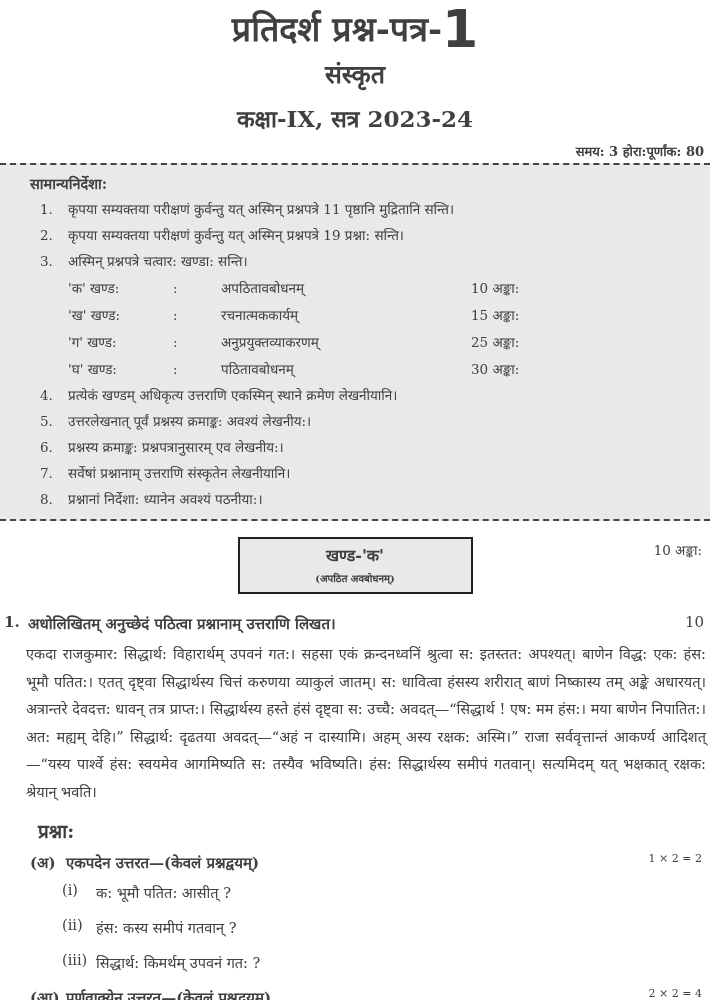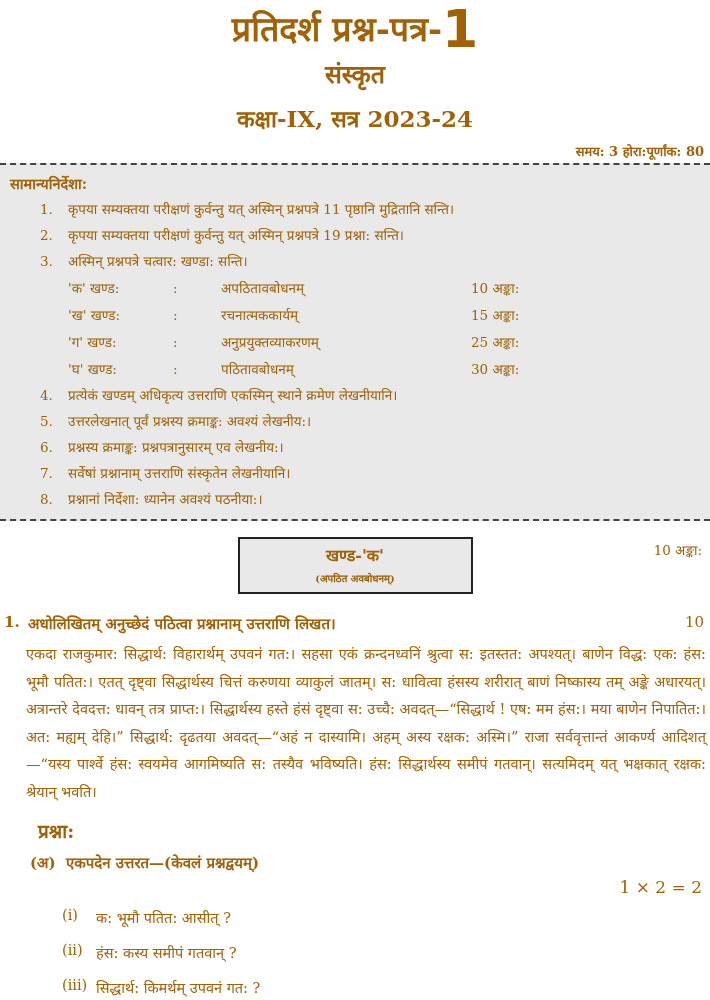--- a/index.html
+++ b/index.html
@@ -1,18 +1,18 @@
 <!DOCTYPE html>
 <html><head>
 <meta charset="utf-8">
 <style>
   * { box-sizing: border-box; }
   html, body { margin: 0; padding: 0; background: #fff; }
   .page {
-    width: 710px; height: 1000px; background: #fff; color: #a16207;
+    width: 710px; height: 1000px; background: #fff; color: #404040;
     font-family: "DejaVu Serif", "Liberation Serif", serif;
     position: relative; overflow: hidden;
   }
   
   .header { text-align: center; padding-top: 4px; }
   .title { font-size: 34px; font-weight: bold; line-height: 50px; }
   .title .big-num {
     font-size: 52px; font-weight: bold; vertical-align: -6px;
     font-family: "DejaVu Sans", sans-serif; letter-spacing: 0;
   }
@@ -22,21 +22,21 @@
   .meta-row {
     display: flex; justify-content: flex-end;
     font-size: 13px; font-weight: bold; padding: 8px 6px 3px 4px;
   }
   
   .instructions {
     background: #e9e9e9;
     border-top: 2px dashed #444; border-bottom: 2px dashed #444;
     padding: 6px 10px 2px 10px; font-size: 13.5px;
   }
-  .ins-heading { font-weight: bold; font-size: 14.5px; margin: 2px 0 8px 0; }
+  .ins-heading { font-weight: bold; font-size: 14.5px; margin: 2px 0 8px 20px; }
   .ins-item { display: flex; margin: 0 0 9px 30px; line-height: 17px; }
   .ins-num { width: 28px; flex: none; }
   .ins-text { flex: 1; }
   .khanda-row {
     display: grid; grid-template-columns: 105px 48px 250px auto;
     margin: 0 0 9px 58px; line-height: 18px;
   }
   .khanda-row .kr-marks { text-align: left; }
   
   .section-row { position: relative; margin: 16px 0 4px 0; height: 62px; }
@@ -53,21 +53,21 @@
   .q-text { flex: 1; }
   .q-marks { flex: none; font-weight: normal; }
   .passage {
     font-size: 14.5px; line-height: 27.5px; text-align: justify;
     margin: 8px 4px 0 26px;
   }
   .prashna { font-weight: bold; font-size: 19px; margin: 12px 0 6px 38px; }
   .sub-head { display: flex; font-size: 15px; font-weight: bold; margin: 8px 8px 10px 30px; }
   .sub-head .sh-num { width: 36px; flex: none; }
   .sub-head .sh-text { flex: 1; }
-  .sub-head .sh-marks { flex: none; font-weight: normal; font-size: 17px; margin-top: 25px; }
+  .sub-head .sh-marks { flex: none; font-weight: normal; font-size: 11px; }
   .sub-item { display: flex; font-size: 14.5px; margin: 0 0 15px 62px; }
   .sub-item .si-num { width: 34px; flex: none; }
   .sub-item .si-text { flex: 1; }
 </style>
 </head>
 <body>
 
 <div class="page">
 
   <div class="header">

